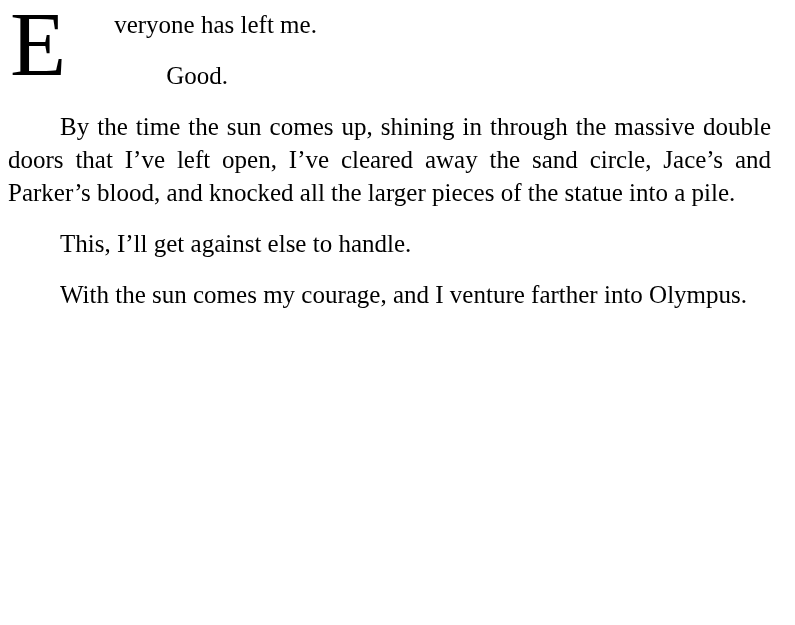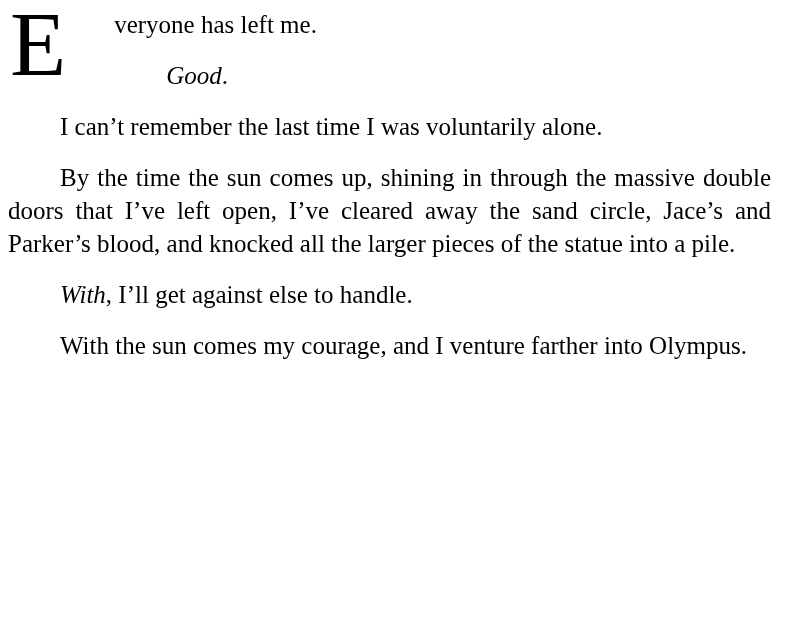--- a/index.html
+++ b/index.html
@@ -35,34 +35,32 @@
   }
   .dropcap {
     float: left;
     font-size: 92px;
     height: 64px;
     line-height: 64px;
     margin: 4px 48px 0 2px;
     font-weight: 400;
   }
   .ital {
-    font-style: italic;
   }
 </style>
 </head>
 <body>
 
 <div class="page">
 
   <p class="para first"><span class="dropcap">E</span><span>veryone has left me.</span></p>
 
   <p class="para"><span class="ital">Good</span><span>.</span></p>
 
-  <p class="para">I can’t remember the last time I was voluntarily alone.</p>
 
 
   <p class="para">By the time the sun comes up, shining in through the massive double doors that I’ve left open, I’ve cleared away the sand circle, Jace’s and Parker’s blood, and knocked all the larger pieces of the statue into a pile.</p>
 
-  <p class="para"><span class="ital">With</span><span>, I’ll get against else to handle.</span></p>
+  <p class="para"><span class="ital">This</span><span>, I’ll get against else to handle.</span></p>
 
   <p class="para last">With the sun comes my courage, and I venture farther into Olympus.</p>
 
 </div>
 
 </body></html>

